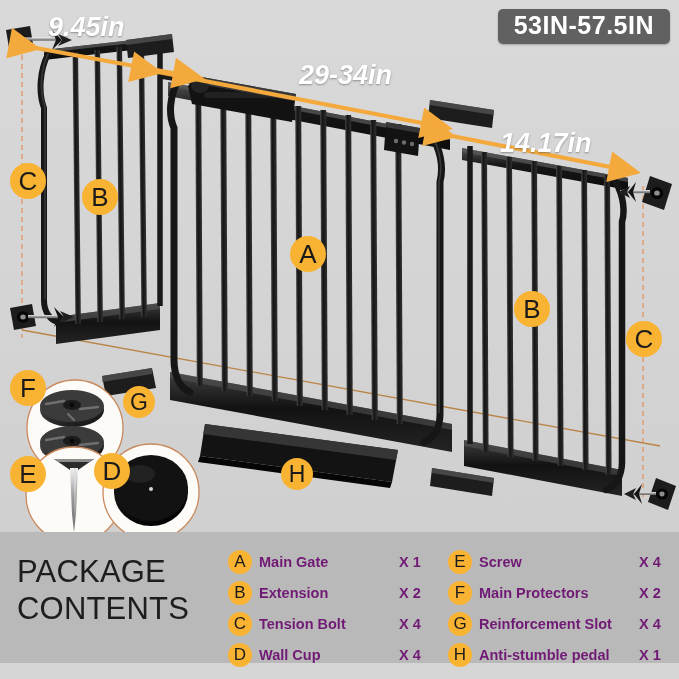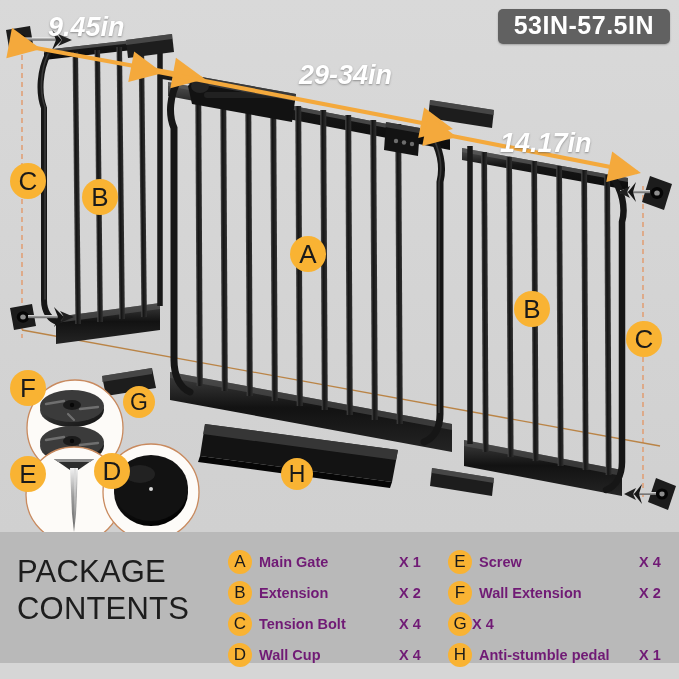--- a/index.html
+++ b/index.html
@@ -389,25 +389,26 @@
     </div>
 
     <div class="legend-col" id="legend-col-2">
       <div class="legend-row">
         <span class="legend-badge">E</span>
         <span class="legend-name">Screw</span>
         <span class="legend-qty">X 4</span>
       </div>
       <div class="legend-row">
         <span class="legend-badge">F</span>
-        <span class="legend-name">Wall Extension</span>
+        <span class="legend-name">Main Protectors</span>
         <span class="legend-qty">X 2</span>
       </div>
       <div class="legend-row">
         <span class="legend-badge">G</span>
+        <span class="legend-name">Reinforcement Slot</span>
         <span class="legend-qty">X 4</span>
       </div>
       <div class="legend-row">
         <span class="legend-badge">H</span>
         <span class="legend-name">Anti-stumble pedal</span>
         <span class="legend-qty">X 1</span>
       </div>
     </div>
   </div>
 

